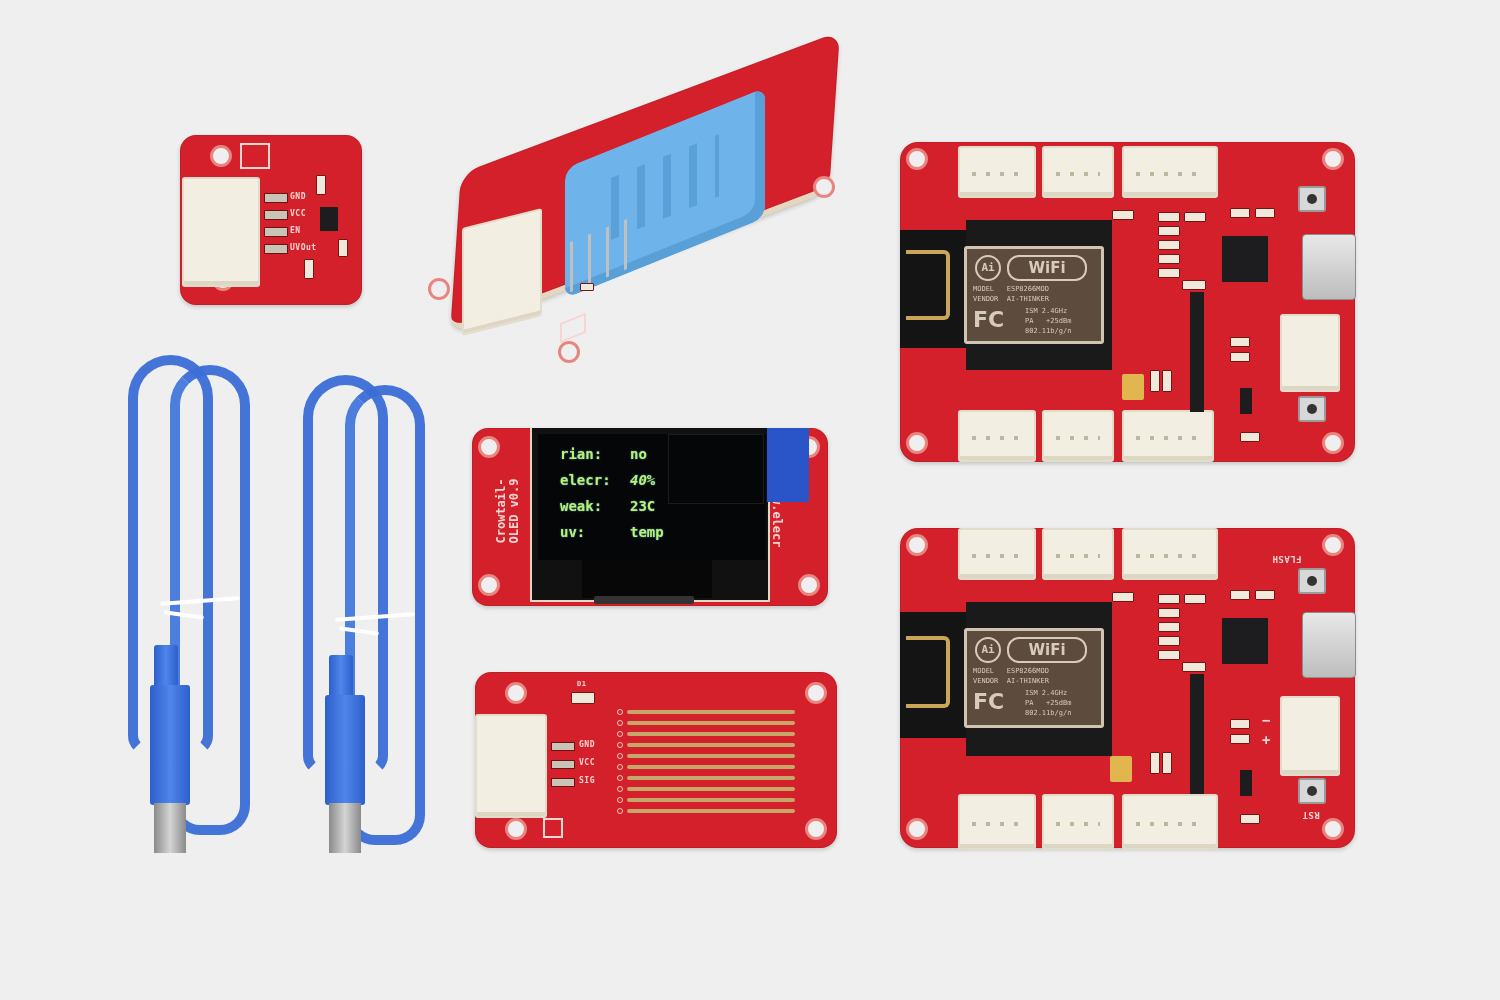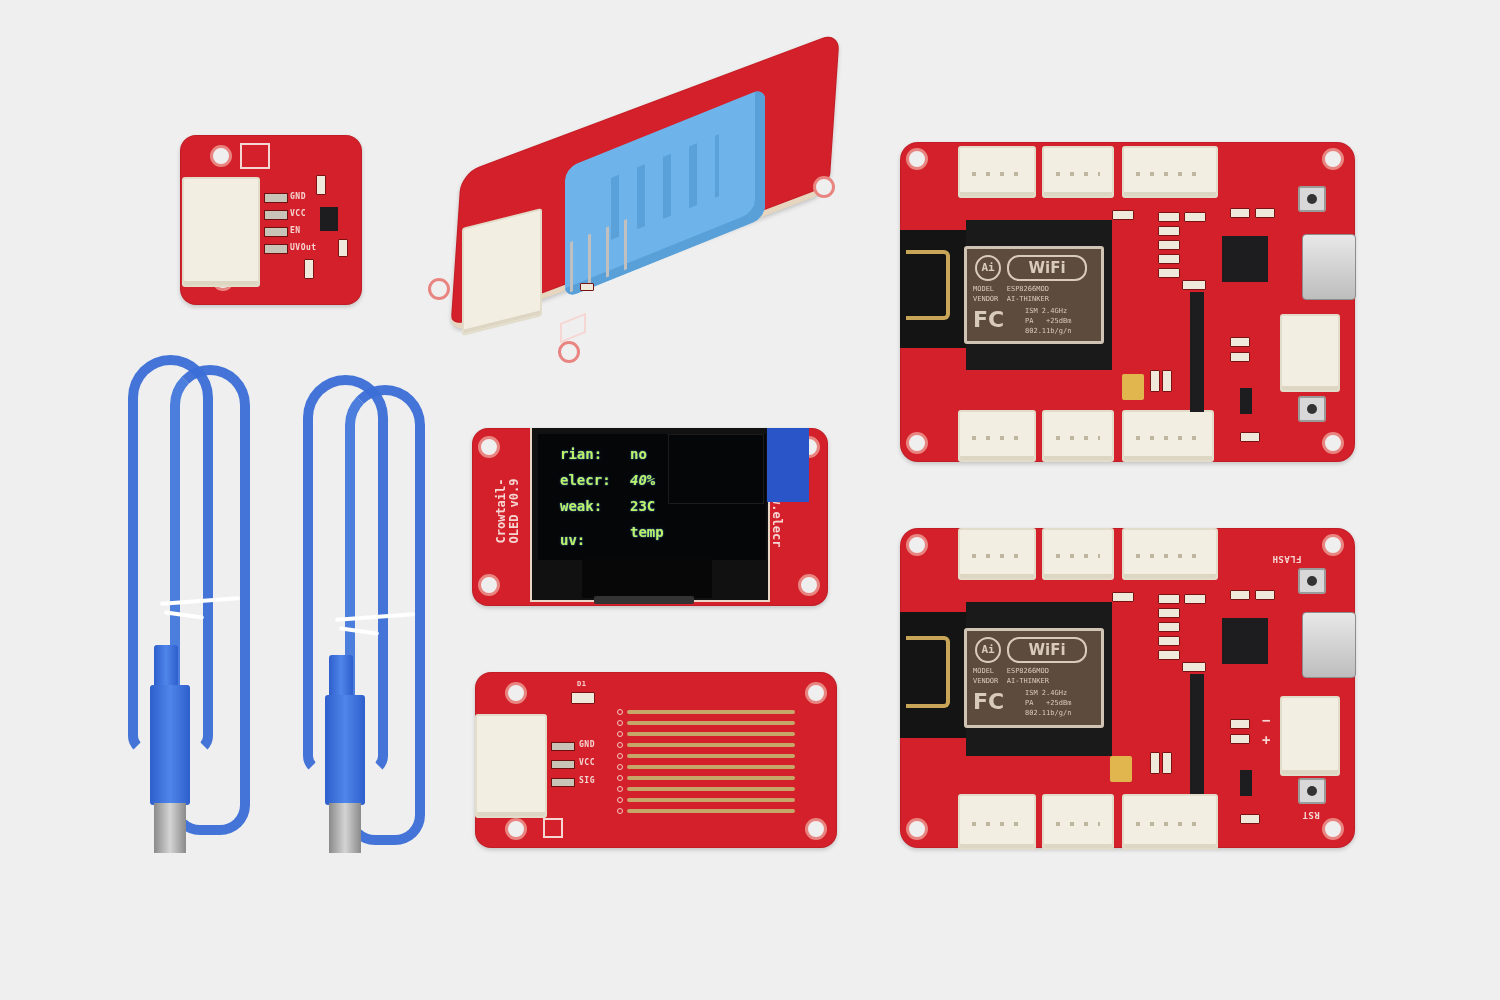--- a/index.html
+++ b/index.html
@@ -100,21 +100,21 @@
     <div class="abs" style="left:50px;top:130px;width:130px;height:40px;background:#070707;"></div>
     <div class="abs" style="left:62px;top:168px;width:100px;height:8px;background:#333;border-radius:2px;"></div>
   </div>
 
   <span class="oled-line" style="left:88px;top:18px;">rian:</span>
   <span class="oled-line" style="left:158px;top:18px;">no</span>
   <span class="oled-line" style="left:88px;top:44px;">elecr:</span>
   <span class="oled-line" style="left:158px;top:44px;font-style:italic;">40%</span>
   <span class="oled-line" style="left:88px;top:70px;">weak:</span>
   <span class="oled-line" style="left:158px;top:70px;">23C</span>
-  <span class="oled-line" style="left:88px;top:96px;margin-top:8px;">uv:</span>
+  <span class="oled-line" style="left:88px;top:96px;">uv:</span>
   <span class="oled-line" style="left:158px;top:96px;">temp</span>
 </div>
 
 <div class="pcb" style="left:475px;top:672px;width:362px;height:176px;border-radius:16px;">
   <div class="hole" style="left:30px;top:10px;"></div>
   <div class="hole" style="left:30px;top:146px;"></div>
   <div class="hole" style="left:330px;top:10px;"></div>
   <div class="hole" style="left:330px;top:146px;"></div>
   <span class="silk" style="left:102px;top:8px;font-size:7px;">D1</span>
   <div class="smd" style="left:96px;top:20px;width:22px;height:10px;"></div>

